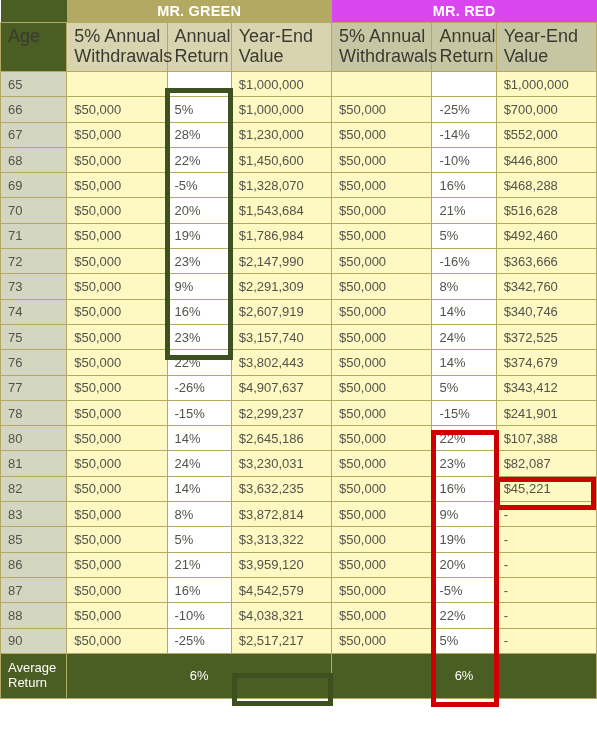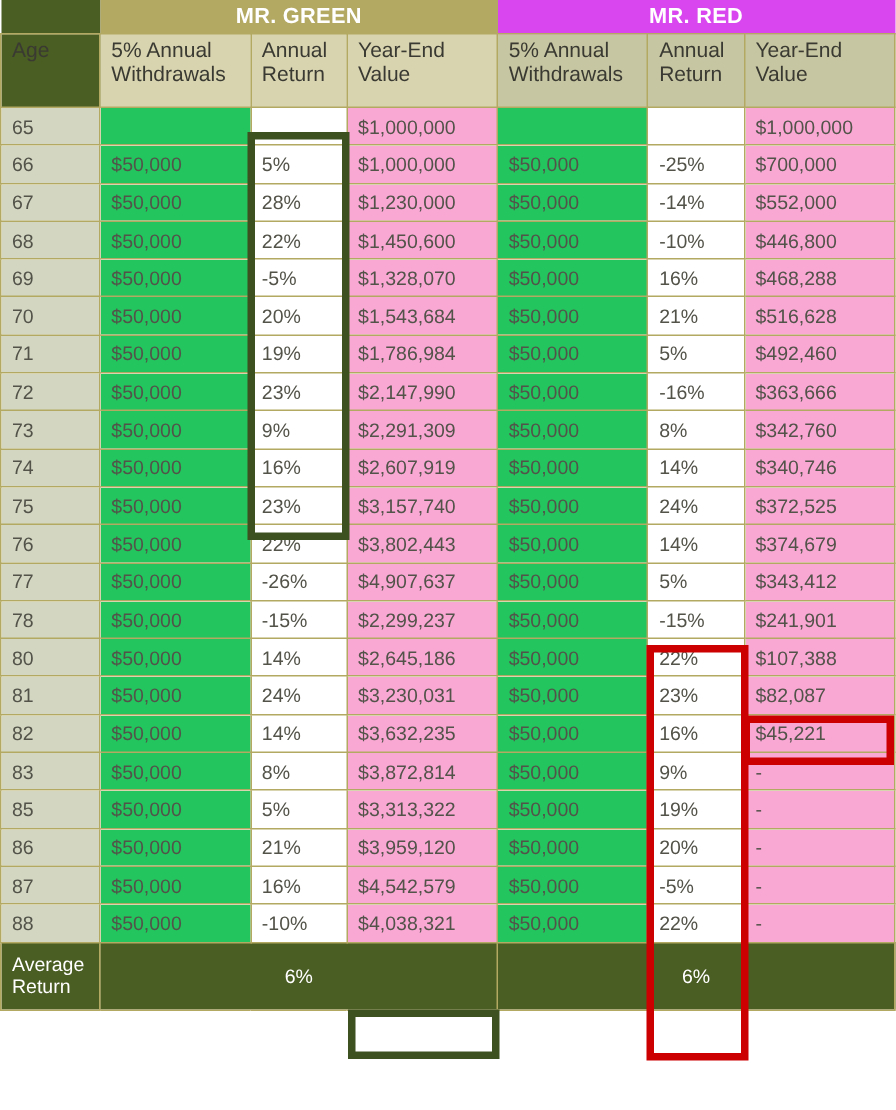--- a/index.html
+++ b/index.html
@@ -40,21 +40,21 @@
     letter-spacing: 0.2px;
   }
   th.band-green { background: #b3a963; }
   th.band-red   { background: #d946ef; }
   th.band-blank { background: #4a5d23; }
 
   
   tr.subhead th {
     height: 42px;
     padding: 3px 6px 3px 7px;
-    font-size: 14px;
+    font-size: 18px;
     font-weight: normal;
     color: #3a3a32;
     text-align: left;
     vertical-align: top;
     line-height: 1.12;
     border: 1px solid #b3a963;
   }
   th.sub-green { background: #d8d4b0; }
   th.sub-red   { background: #c7c6a2; }
   th.age-head {
@@ -75,23 +75,23 @@
     color: #53534a;
     border: 1px solid #b3a963;
     white-space: nowrap;
     overflow: hidden;
   }
   td.age-cell {
     background: #d3d6c1;
     color: #53534a;
     border-color: #b3a963;
   }
-  td.wd-cell  { background: #22c55e; }
+  td.wd-cell  { background: #fef9c3; }
   td.ar-cell  { background: #ffffff; }
-  td.yev-cell { background: #f9a8d4; }
+  td.yev-cell { background: #fef9c3; }
 
   
   tr.avg td {
     background: #4a5d23;
     color: #ffffff;
     border: 1px solid #b3a963;
     font-size: 13px;
     height: 44px;
     padding: 0 7px;
   }
@@ -337,20 +337,29 @@
         </tr>
         <tr class="data">
           <td class="age-cell">88</td>
           <td class="wd-cell">$50,000</td>
           <td class="ar-cell">-10%</td>
           <td class="yev-cell">$4,038,321</td>
           <td class="wd-cell">$50,000</td>
           <td class="ar-cell">22%</td>
           <td class="yev-cell">-</td>
         </tr>
+        <tr class="data">
+          <td class="age-cell">90</td>
+          <td class="wd-cell">$50,000</td>
+          <td class="ar-cell">-25%</td>
+          <td class="yev-cell">$2,517,217</td>
+          <td class="wd-cell">$50,000</td>
+          <td class="ar-cell">5%</td>
+          <td class="yev-cell">-</td>
+        </tr>
       </tbody>
     <tfoot>
       <tr class="avg">
         <td class="avg-label">Average Return</td>
         <td class="avg-value" colspan="3">6%</td>
         <td class="avg-value" colspan="3">6%</td>
       </tr>
     </tfoot>
   </table>
 

